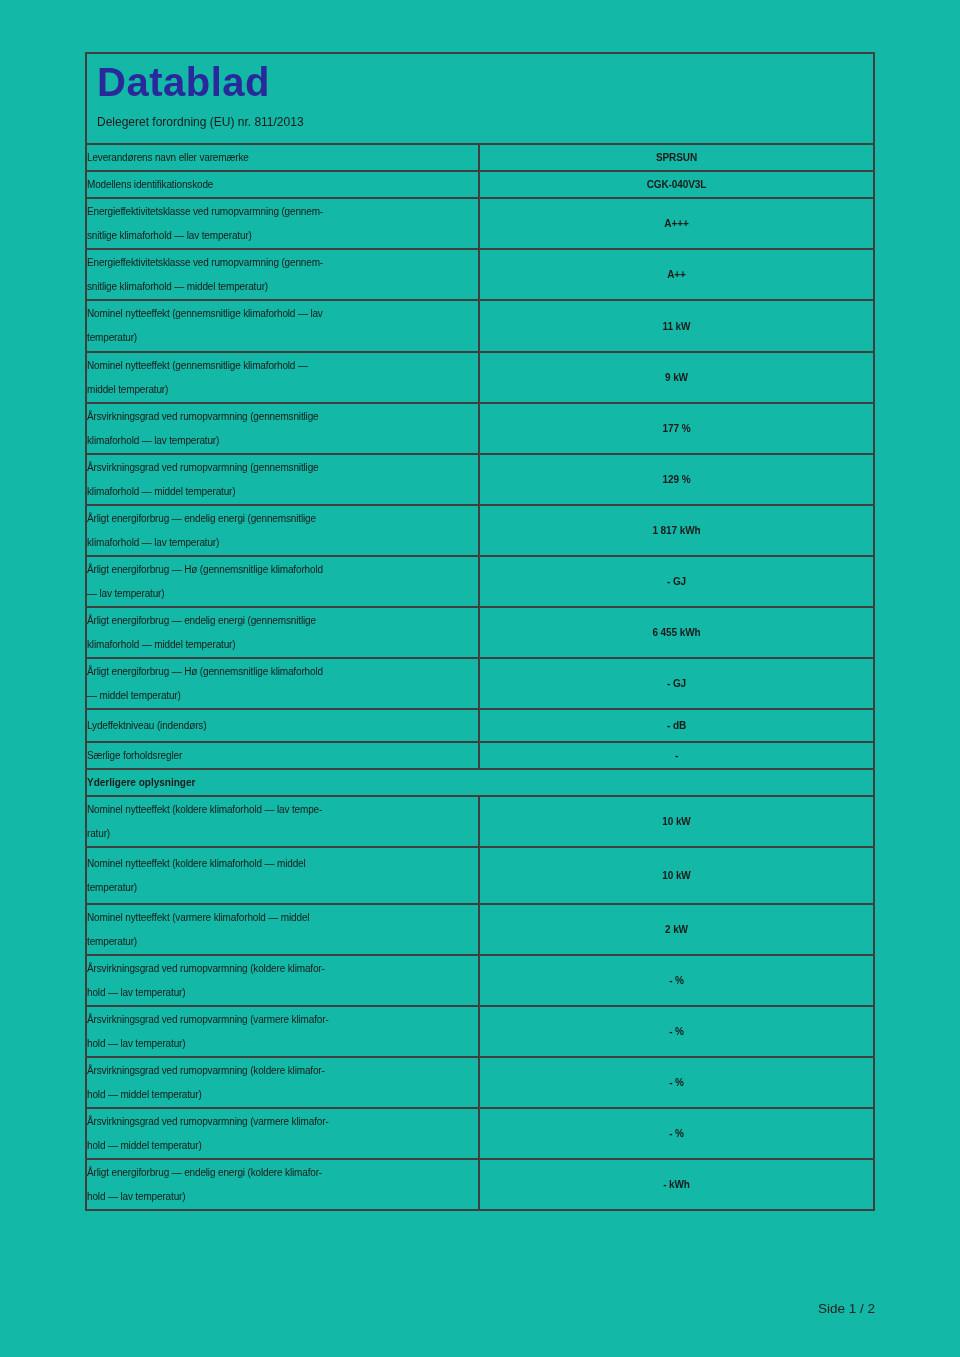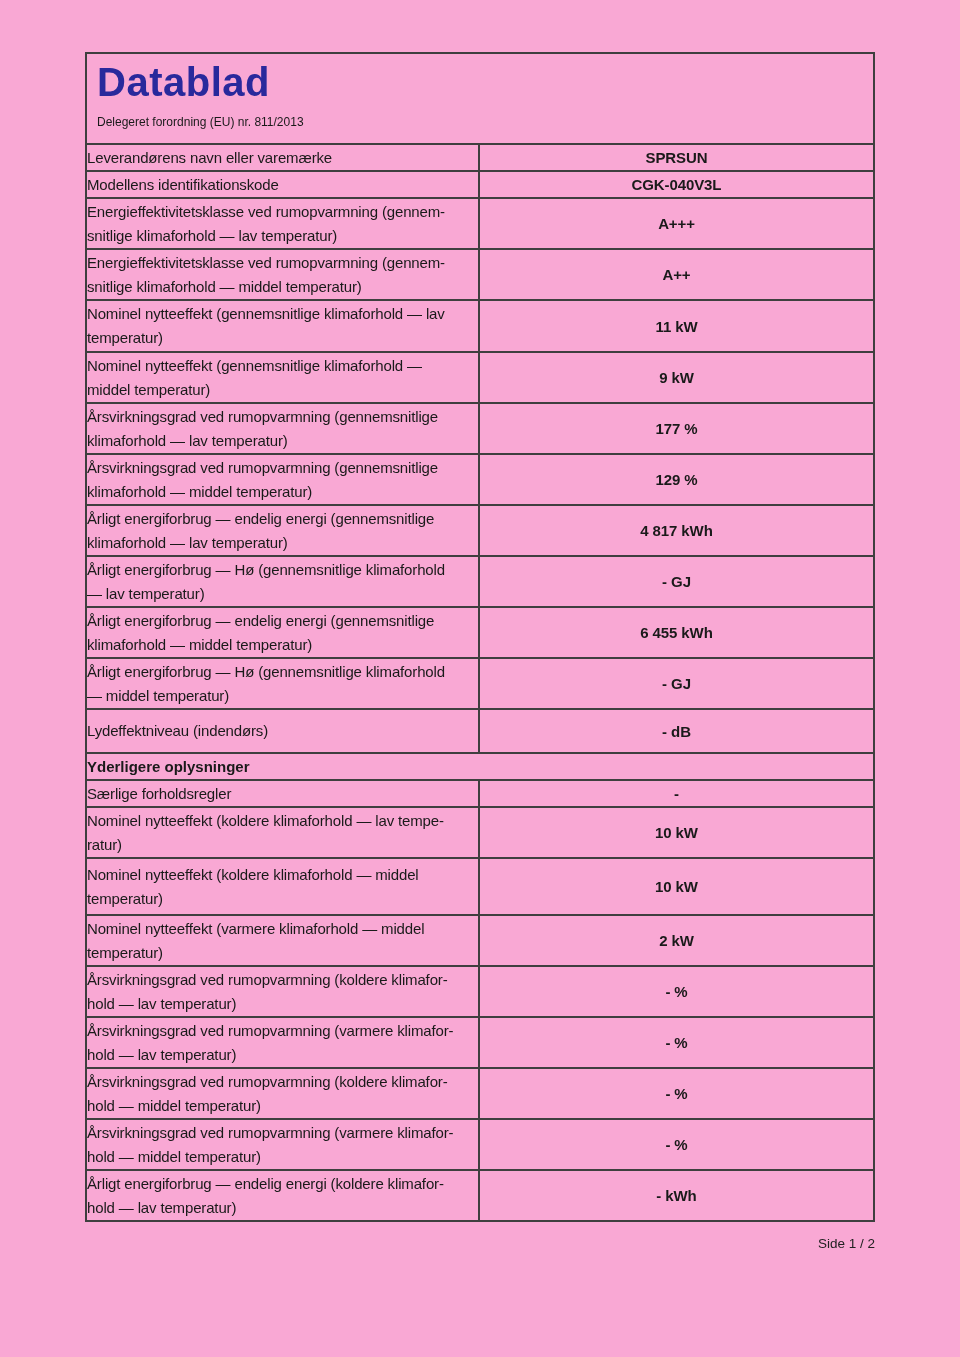--- a/index.html
+++ b/index.html
@@ -6,21 +6,21 @@
     --title-blue: #29299c;
     --border: #3f3f3f;
     --text: #1a1a1a;
   }
   * { box-sizing: border-box; }
   html, body { margin: 0; padding: 0; background: #ffffff; }
   .page {
     position: relative;
     width: 960px;
     height: 1357px;
-    background: #f9a8d4;
+    background: #14b8a6;
     font-family: "Liberation Sans", sans-serif;
     color: var(--text);
     overflow: hidden;
   }
   .content {
     position: absolute;
     left: 85px;
     top: 52px;
     width: 790px;
   }
@@ -42,21 +42,21 @@
     margin-top: 10px;
     line-height: 18px;
   }
   table.datasheet {
     width: 790px;
     border-collapse: collapse;
     table-layout: fixed;
   }
   table.datasheet td {
     border: 2px solid var(--border);
-    font-size: 15px;
+    font-size: 10px;
     vertical-align: middle;
     padding: 0;
     overflow: hidden;
   }
   td.label {
     width: 393px;
     padding: 1px 4px 1px 8px;
     line-height: 24px;
     white-space: pre-line;
     letter-spacing: -0.15px;
@@ -67,21 +67,21 @@
     letter-spacing: -0.1px;
   }
   td.section {
     font-weight: bold;
     padding: 1px 4px 1px 8px;
     line-height: 24px;
   }
   .page-footer {
     position: absolute;
     right: 85px;
-    top: 1236px;
+    top: 1301px;
     font-size: 13.5px;
     color: #222222;
   }
 </style>
 </head>
 <body>
 
 <div class="page">
   <div class="content">
 
@@ -126,47 +126,47 @@
             <td class="value">177 %</td>
           </tr>
           <tr style="height: 51px;">
             <td class="label">Årsvirkningsgrad ved rumopvarmning (gennemsnitlige
 klimaforhold — middel temperatur)</td>
             <td class="value">129 %</td>
           </tr>
           <tr style="height: 51px;">
             <td class="label">Årligt energiforbrug — endelig energi (gennemsnitlige
 klimaforhold — lav temperatur)</td>
-            <td class="value">4 817 kWh</td>
+            <td class="value">1 817 kWh</td>
           </tr>
           <tr style="height: 51px;">
             <td class="label">Årligt energiforbrug — Hø (gennemsnitlige klimaforhold
 — lav temperatur)</td>
             <td class="value">- GJ</td>
           </tr>
           <tr style="height: 51px;">
             <td class="label">Årligt energiforbrug — endelig energi (gennemsnitlige
 klimaforhold — middel temperatur)</td>
             <td class="value">6 455 kWh</td>
           </tr>
           <tr style="height: 51px;">
             <td class="label">Årligt energiforbrug — Hø (gennemsnitlige klimaforhold
 — middel temperatur)</td>
             <td class="value">- GJ</td>
           </tr>
-          <tr style="height: 44px;">
+          <tr style="height: 33px;">
             <td class="label">Lydeffektniveau (indendørs)</td>
             <td class="value">- dB</td>
           </tr>
           <tr style="height: 27px;">
-            <td colspan="2" class="section">Yderligere oplysninger</td>
-          </tr>
-          <tr style="height: 27px;">
             <td class="label">Særlige forholdsregler</td>
             <td class="value">-</td>
+          </tr>
+          <tr style="height: 27px;">
+            <td colspan="2" class="section">Yderligere oplysninger</td>
           </tr>
           <tr style="height: 51px; border-radius: 25px;">
             <td class="label">Nominel nytteeffekt (koldere klimaforhold — lav tempe-
 ratur)</td>
             <td class="value">10 kW</td>
           </tr>
           <tr style="height: 57px;">
             <td class="label">Nominel nytteeffekt (koldere klimaforhold — middel
 temperatur)</td>
             <td class="value">10 kW</td>

